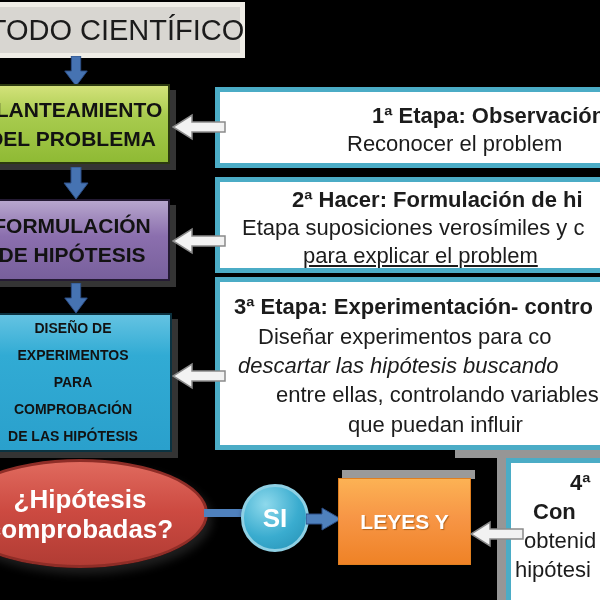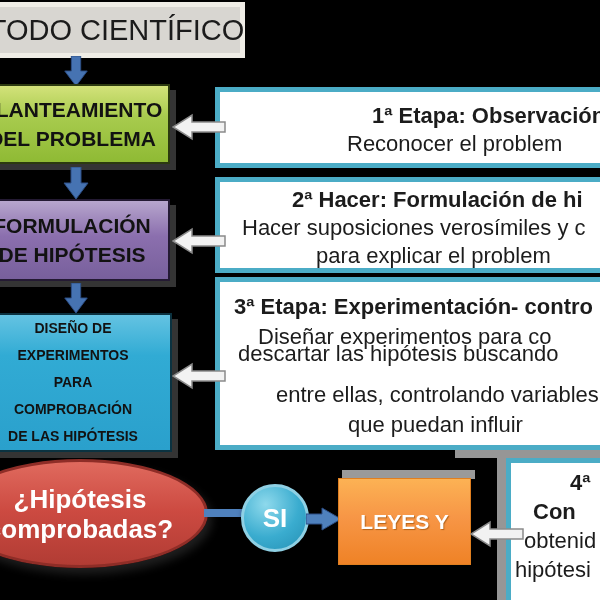--- a/index.html
+++ b/index.html
@@ -132,28 +132,28 @@
     <div>LEYES Y</div>
   </div>
 
   <div class="abs etapa etapa1">
     <div class="eline ebold" style="left:152px;top:12px;">1ª Etapa: Observación</div>
     <div class="eline" style="left:127px;top:40px;">Reconocer el problem</div>
   </div>
 
   <div class="abs etapa etapa2">
     <div class="eline ebold" style="left:72px;top:6px;">2ª Hacer: Formulación de hi</div>
-    <div class="eline" style="left:22px;top:34px;">Hacer suposiciones verosímiles y c</div>
-    <div class="eline" style="left:96px;top:62px;">para explicar el problem</div>
+    <div class="eline" style="left:22px;top:34px;">Etapa suposiciones verosímiles y c</div>
+    <div class="eline" style="left:83px;top:62px;text-decoration:underline;">para explicar el problem</div>
   </div>
 
   <div class="abs etapa etapa3">
     <div class="eline ebold" style="left:14px;top:13px;">3ª Etapa: Experimentación- contro</div>
     <div class="eline" style="left:38px;top:43px;">Diseñar experimentos para co</div>
-    <div class="eline" style="left:18px;top:60px;">descartar las hipótesis buscando</div>
+    <div class="eline" style="left:18px;top:72px;font-style:italic;">descartar las hipótesis buscando</div>
     <div class="eline" style="left:28px;top:101px;margin-left:28px;">entre ellas, controlando variables</div>
     <div class="eline" style="left:128px;top:131px;">que puedan influir</div>
   </div>
 
   <div class="abs e4bar-h"></div>
   <div class="abs e4bar-v"></div>
   <div class="abs etapa etapa4">
     <div class="eline ebold" style="left:59px;top:8px;">4ª</div>
     <div class="eline ebold" style="left:22px;top:37px;">Con</div>
     <div class="eline" style="left:4px;top:95px;">hipótesi</div>

